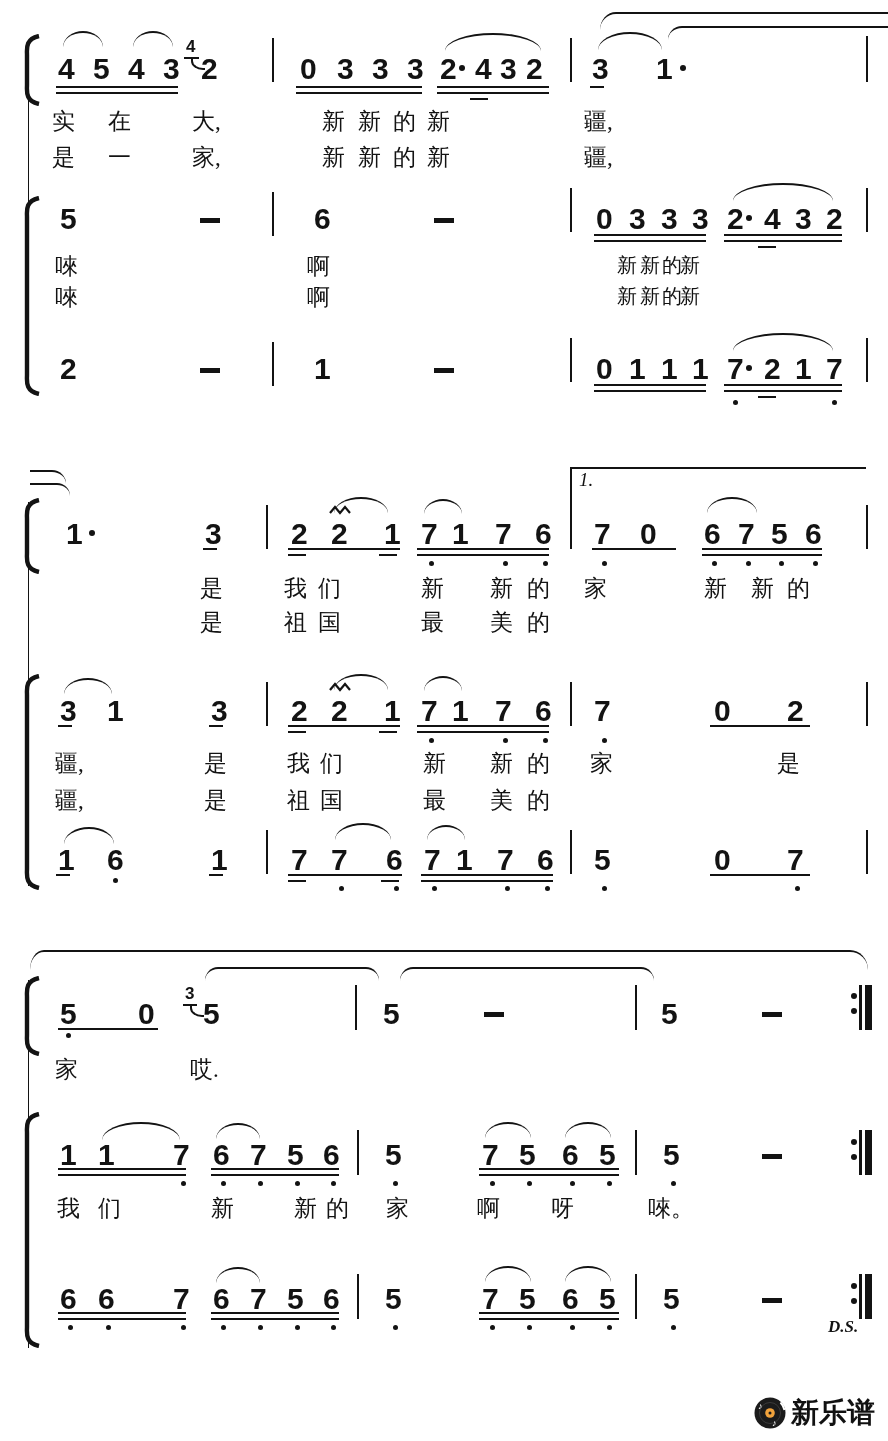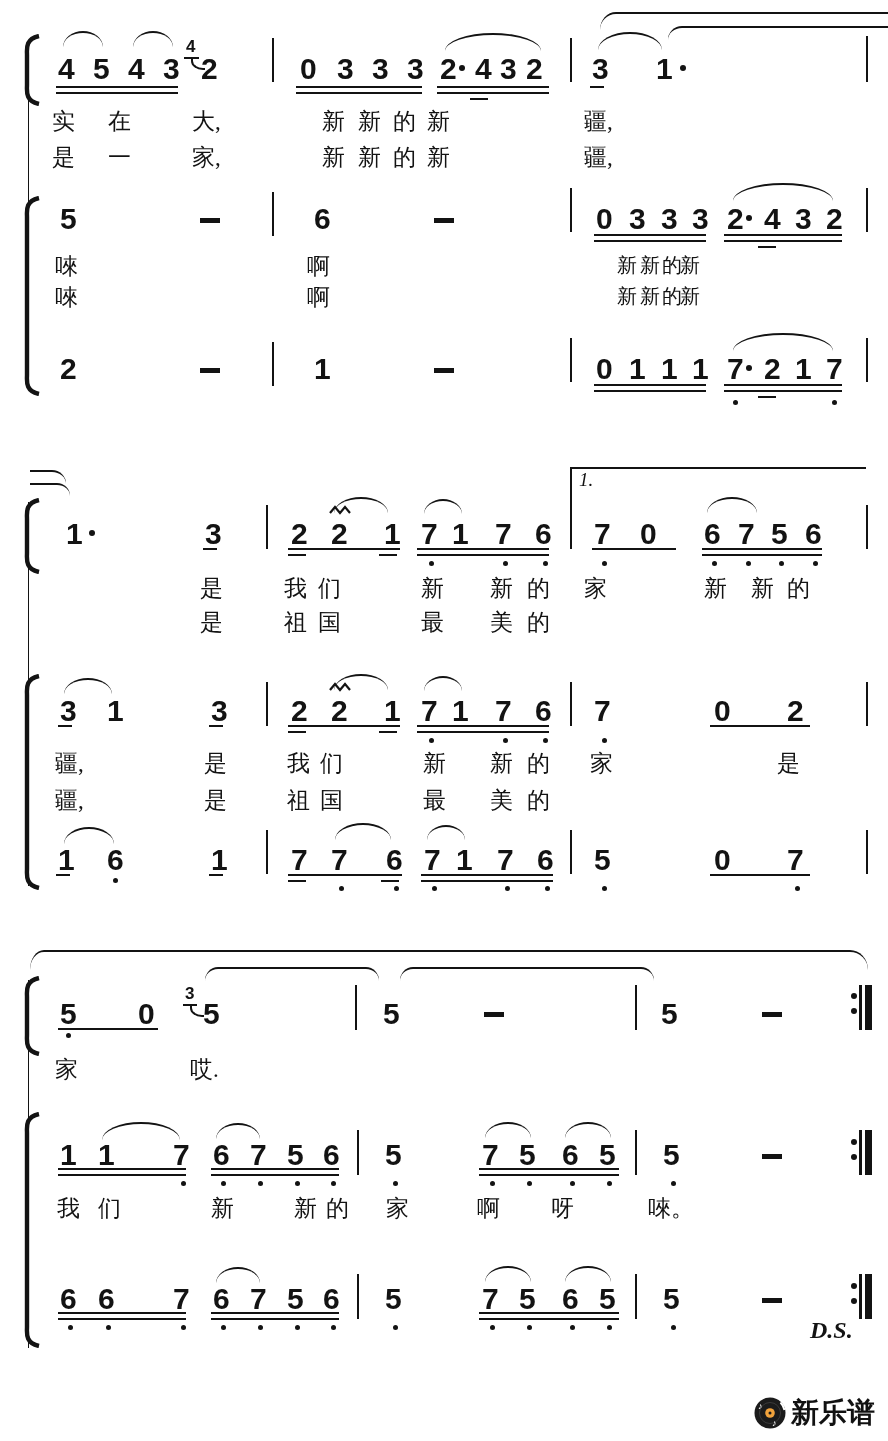--- a/index.html
+++ b/index.html
@@ -421,14 +421,14 @@
     <div class="el line" style="left: 479px; top: 1312px; width: 140px; height: 2.2px;"></div>
     <div class="el line" style="left: 479px; top: 1318px; width: 140px; height: 2.2px;"></div>
     <div class="el line" style="left: 635px; top: 1274px; width: 2.2px; height: 45px;"></div>
     <div class="el note" style="left: 663px; top: 1284px;">5</div>
     <div class="el dot" style="left: 671px; top: 1325px; width: 5px; height: 5px;"></div>
     <div class="el line" style="left: 762px; top: 1298px; width: 20px; height: 5px;"></div>
     <div class="el dot" style="left: 851px; top: 1283px; width: 6px; height: 6px;"></div>
     <div class="el dot" style="left: 851px; top: 1298px; width: 6px; height: 6px;"></div>
     <div class="el line" style="left: 859px; top: 1274px; width: 2.5px; height: 45px;"></div>
     <div class="el line" style="left: 865px; top: 1274px; width: 7px; height: 45px;"></div>
-    <div class="el text" style="left: 810px; top: 1318px; font-size: 24px; font-style: italic; font-weight: 700;">D.S.</div>
+    <div class="el text" style="left: 828px; top: 1318px; font-size: 17px; font-style: italic; font-weight: 700;">D.S.</div>
   </div>
 
 </body></html>

